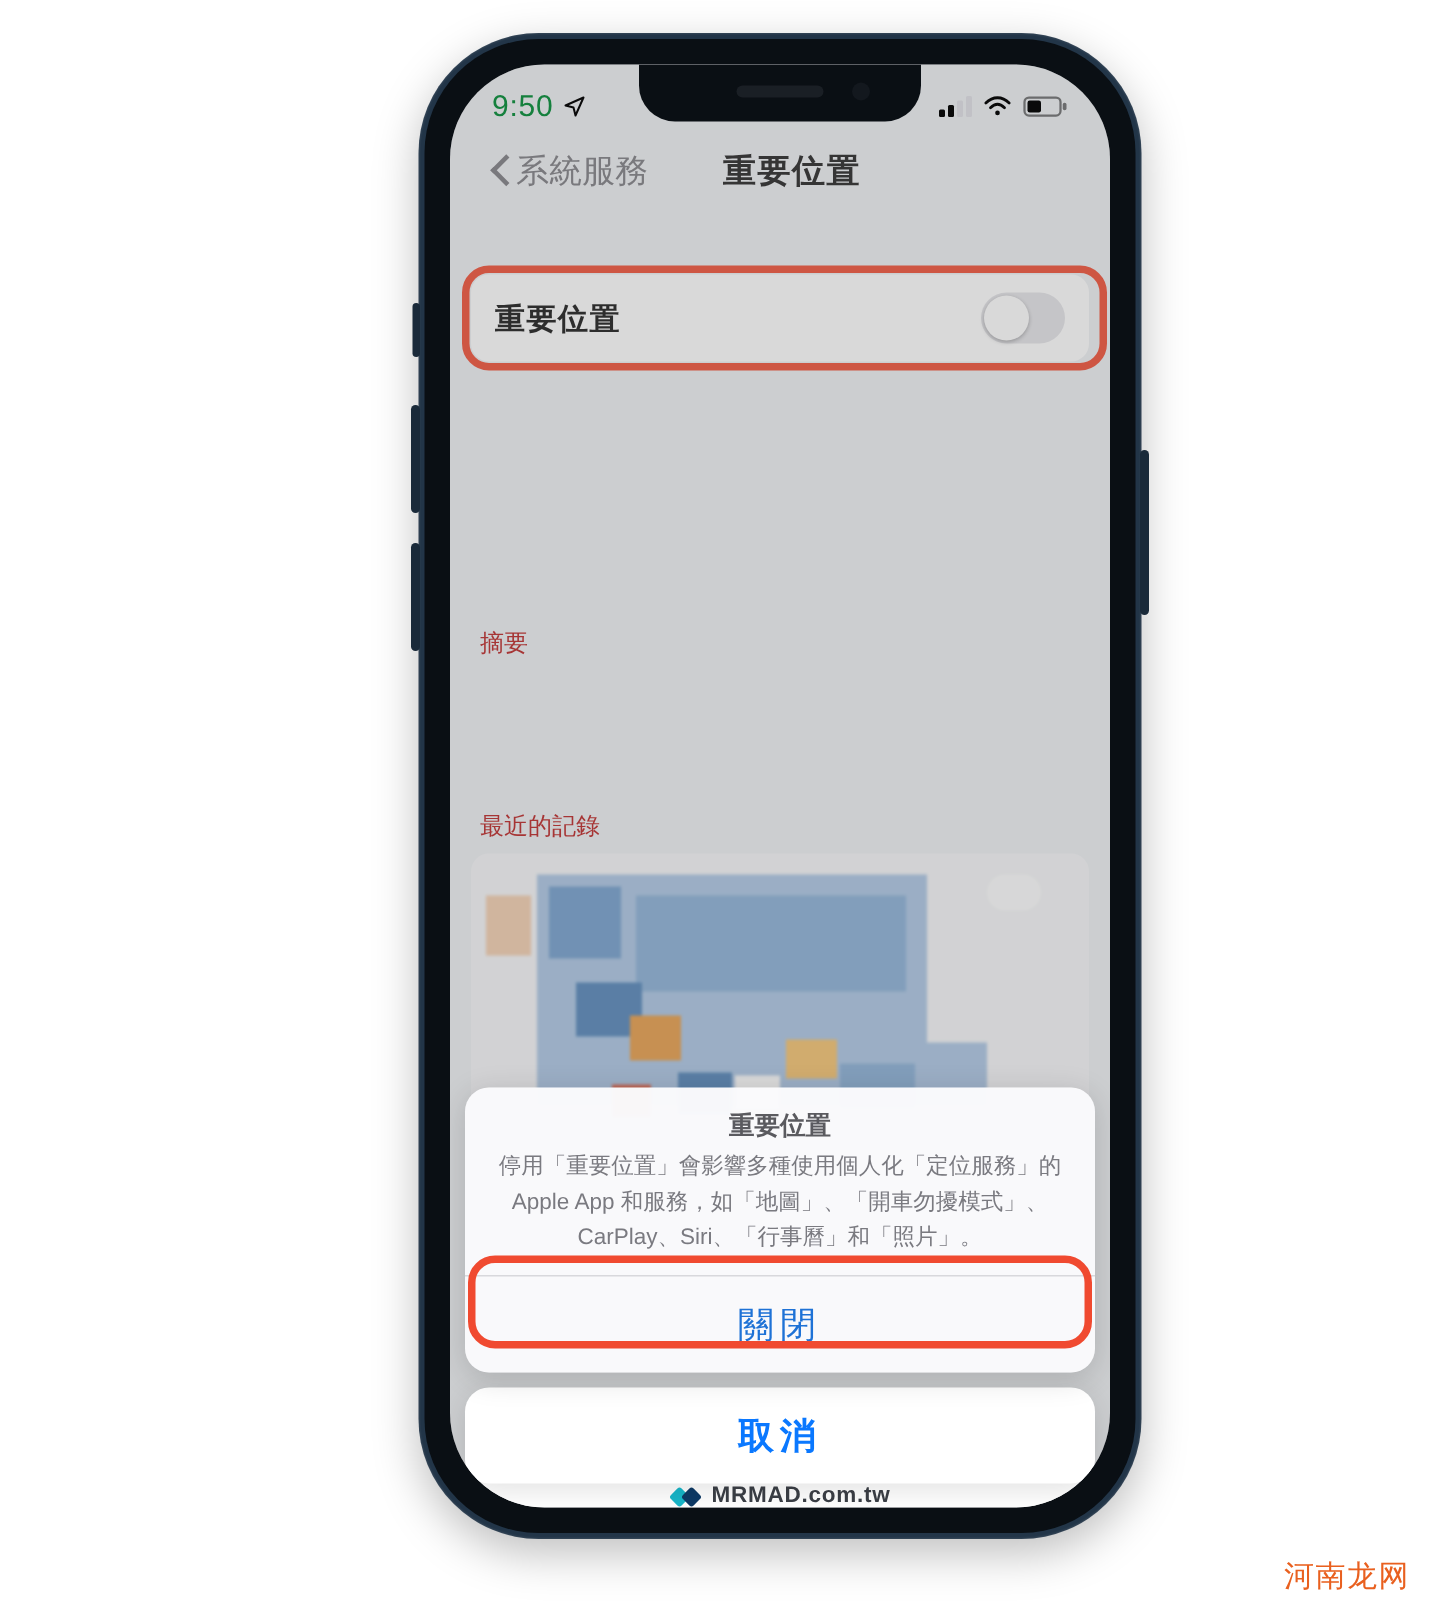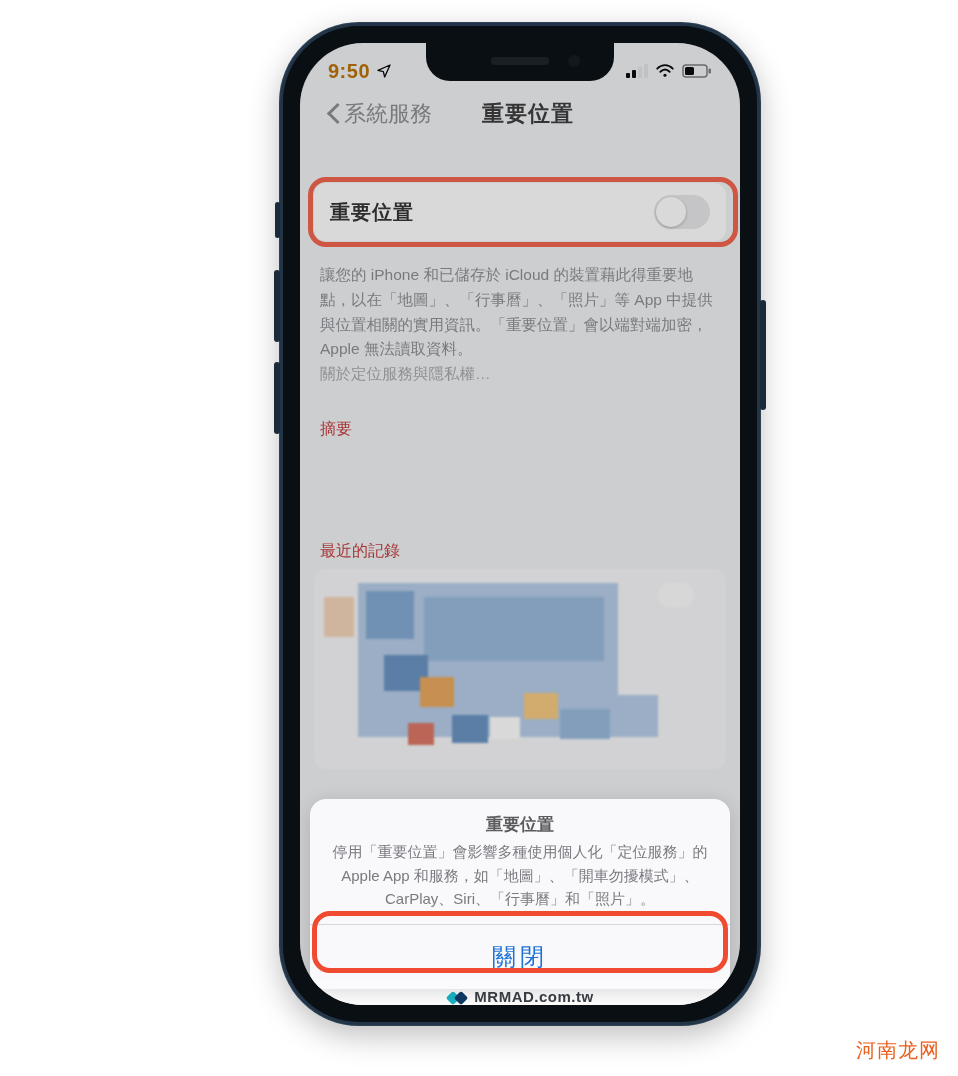--- a/index.html
+++ b/index.html
@@ -84,22 +84,22 @@
 
   
   .status-bar {
     position: absolute;
     top: 0; left: 0; right: 0;
     height: 56px;
     display: flex;
     align-items: center;
     justify-content: space-between;
     padding: 0 28px;
-    color: #a16207;
-    font-weight: 700;
+    color: #15803d;
+    font-weight: 400;
     font-size: 20px;
     z-index: 3;
     letter-spacing: 0.5px;
   }
   .status-left { display: flex; align-items: center; gap: 6px; }
   .status-right { display: flex; align-items: center; gap: 7px; }
   .loc-arrow svg, .cell svg, .wifi svg, .batt svg { display: block; }
 
   
   .nav {
@@ -422,24 +422,20 @@
         <div class="content">
 
           <div class="cell-row">
             <span class="label">重要位置</span>
             <span class="switch">
               <span class="knob"></span>
             </span>
           </div>
           <div class="highlight-box hl-toggle"></div>
 
-          <div class="desc-text">
-            <span>讓您的 iPhone 和已儲存於 iCloud 的裝置藉此得重要地點，以在「地圖」、「行事曆」、「照片」等 App 中提供與位置相關的實用資訊。「重要位置」會以端對端加密，Apple 無法讀取資料。</span><br>
-            <span class="desc-link">關於定位服務與隱私權…</span>
-          </div>
 
           <div class="section-header sh-summary">摘要</div>
 
 
           <div class="section-header sh-recent">最近的記錄</div>
 
           <div class="map-area">
             <div class="map-blur">
               <div class="px pxO" style="left:0px;top:20px;width:30px;height:40px;opacity:.6"></div>
               <div class="px pxA" style="left:34px;top:6px;width:260px;height:120px;"></div>
@@ -463,20 +459,23 @@
         <div class="sheet-wrap">
           <div class="sheet" style="position:relative">
             <div class="sheet-header">
               <div class="sheet-title">重要位置</div>
               <div class="sheet-msg">停用「重要位置」會影響多種使用個人化「定位服務」的 Apple App 和服務，如「地圖」、「開車勿擾模式」、CarPlay、Siri、「行事曆」和「照片」。</div>
             </div>
             <div class="sheet-sep"></div>
             <div class="sheet-btn close-btn">關閉</div>
             <div class="highlight-box hl-close"></div>
           </div>
+          <div class="cancel-card">
+            <div class="sheet-btn">取消</div>
+          </div>
         </div>
 
         <div class="brand-bar">
           <span class="brand-logo"></span>
           <span>MRMAD.com.tw</span>
         </div>
 
       </div>
     </div>
   </div>

